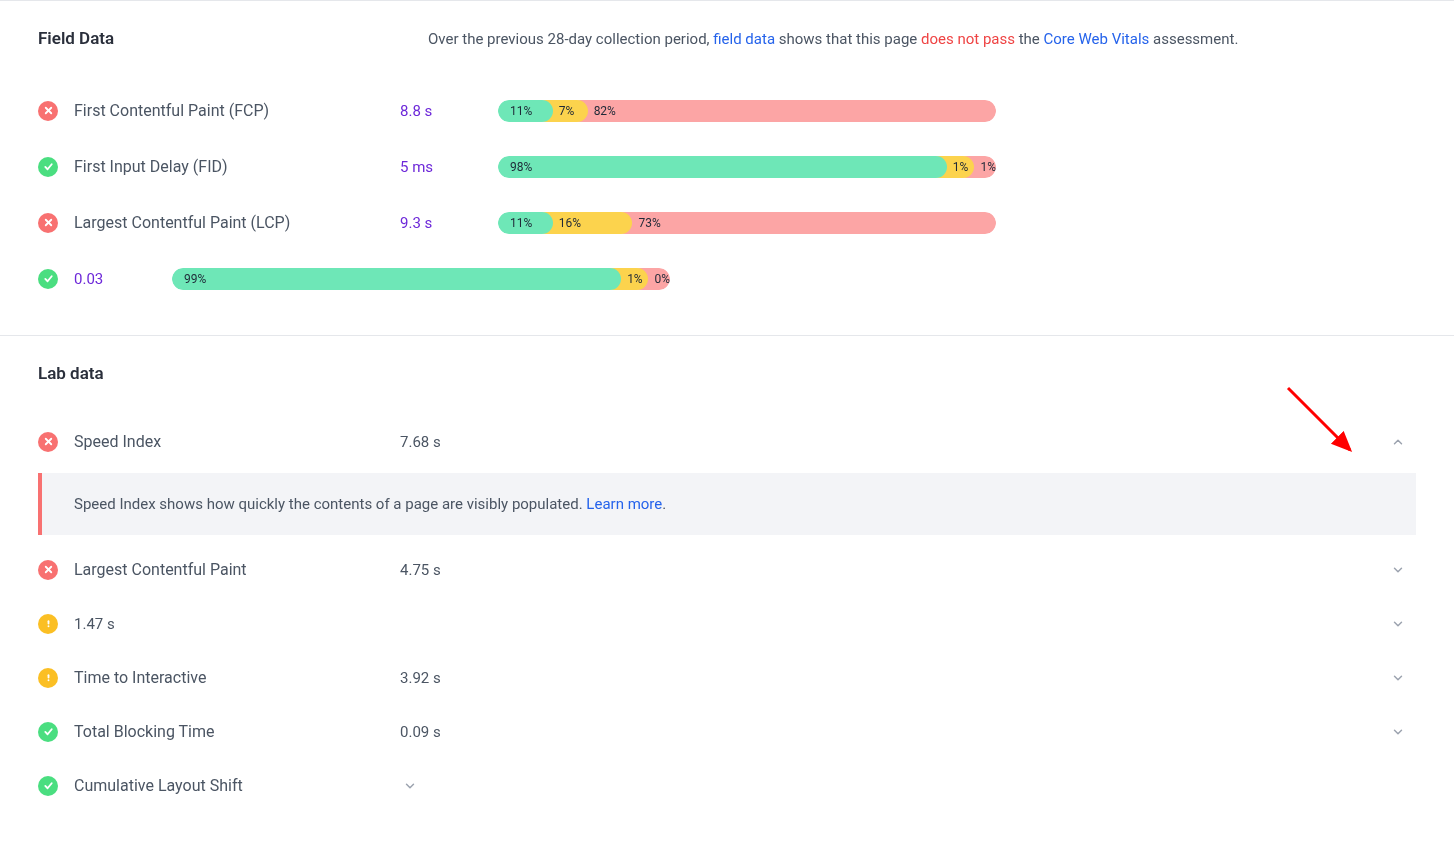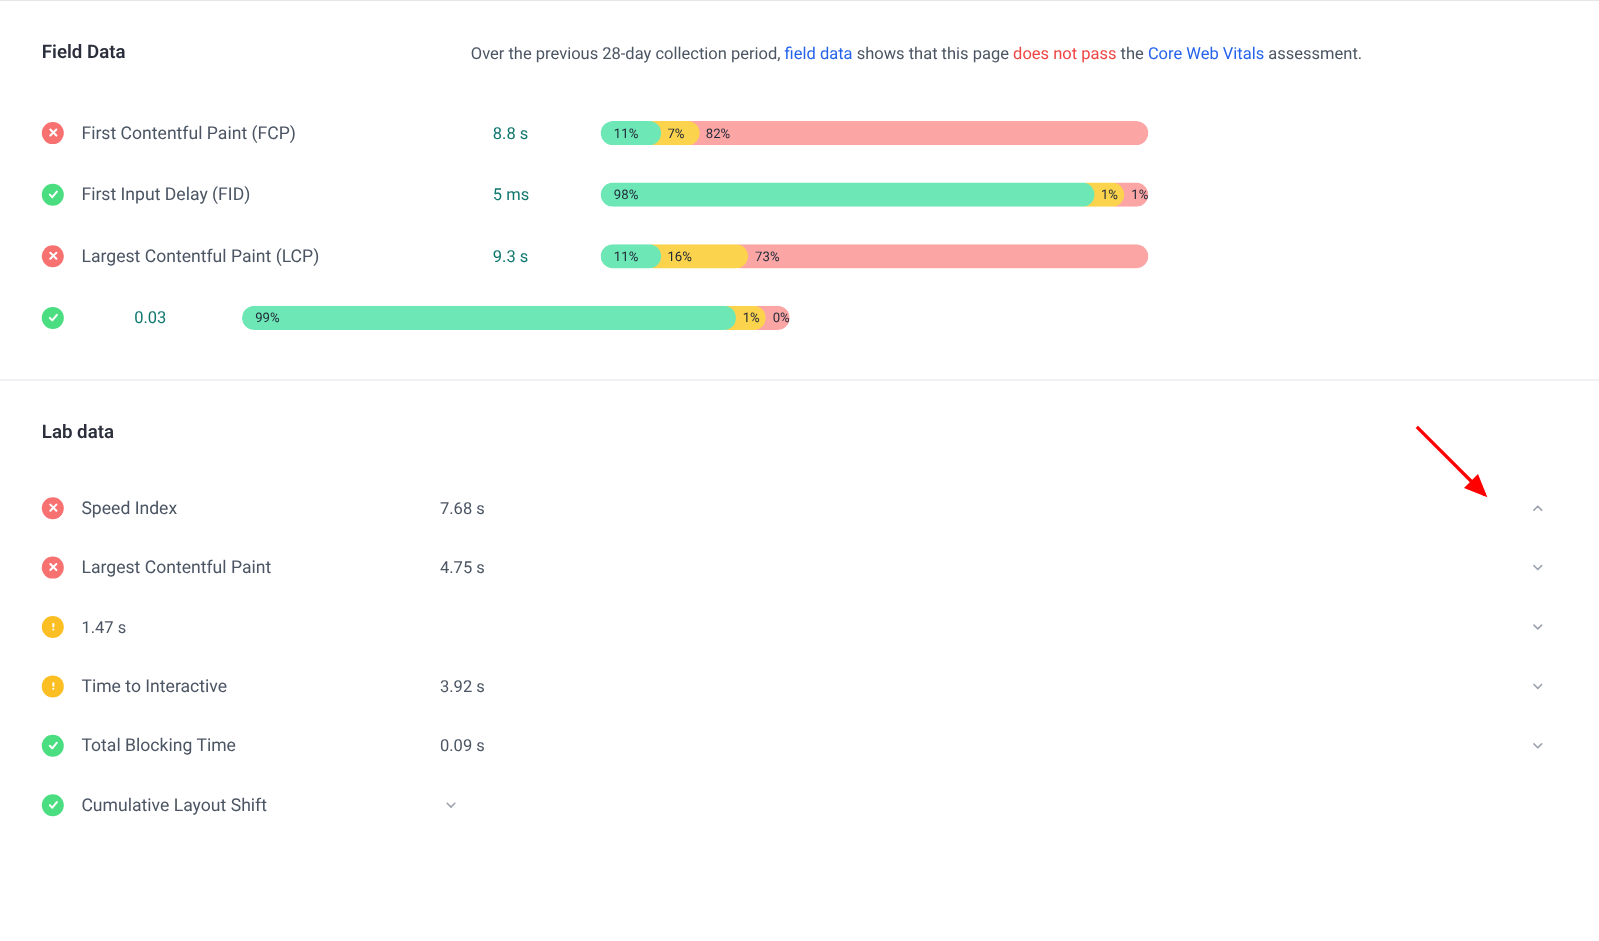--- a/index.html
+++ b/index.html
@@ -10,21 +10,21 @@
     body {
       font-family: -apple-system, BlinkMacSystemFont, "Segoe UI", Roboto, Helvetica, Arial, sans-serif;
       background: #ffffff;
       color: #333;
       font-size: 15px;
     }
     .container {
       padding: 0;
     }
     .section {
-      padding: 37px 38px 28px 38px;
+      padding: 27px 38px 28px 38px;
       border-top: 1px solid #e5e7eb;
     }
     .section-header {
       display: flex;
       align-items: flex-start;
       margin-bottom: 32px;
       gap: 30px;
     }
     .section-title {
       font-size: 17px;
@@ -75,25 +75,24 @@
       width: 11px;
       height: 11px;
     }
     .metric-name {
       color: #4b5563;
       font-size: 16px;
       flex: 0 0 auto;
       width: 310px;
     }
     .metric-value {
-      color: #0f766e;
+      color: #6d28d9;
       font-size: 15px;
       flex: 0 0 auto;
       width: 82px;
-      margin-left: 48px;
     }
     .dist-bar {
       display: flex;
       height: 22px;
       border-radius: 11px;
       overflow: hidden;
       width: 498px;
       flex: 0 0 auto;
     }
     .dist-segment {
@@ -267,20 +266,21 @@
             </svg>
           </div>
           <div class="metric-name">Speed Index</div>
           <div class="lab-value">7.68 s</div>
           <div class="chevron">
             <svg viewBox="0 0 24 24" fill="none" stroke="currentColor" stroke-width="2.5" stroke-linecap="round" stroke-linejoin="round">
               <polyline points="6 15 12 9 18 15"></polyline>
             </svg>
           </div>
         </div>
+        <div class="info-panel"><span>Speed Index shows how quickly the contents of a page are visibly populated. </span><a class="link">Learn more</a><span>.</span></div>
         <div class="lab-row">
           <div class="status-icon status-fail">
             <svg viewBox="0 0 24 24" fill="none" stroke="white" stroke-width="4" stroke-linecap="round">
               <line x1="6" y1="6" x2="18" y2="18"></line>
               <line x1="18" y1="6" x2="6" y2="18"></line>
             </svg>
           </div>
           <div class="metric-name">Largest Contentful Paint</div>
           <div class="lab-value">4.75 s</div>
           <div class="chevron">

